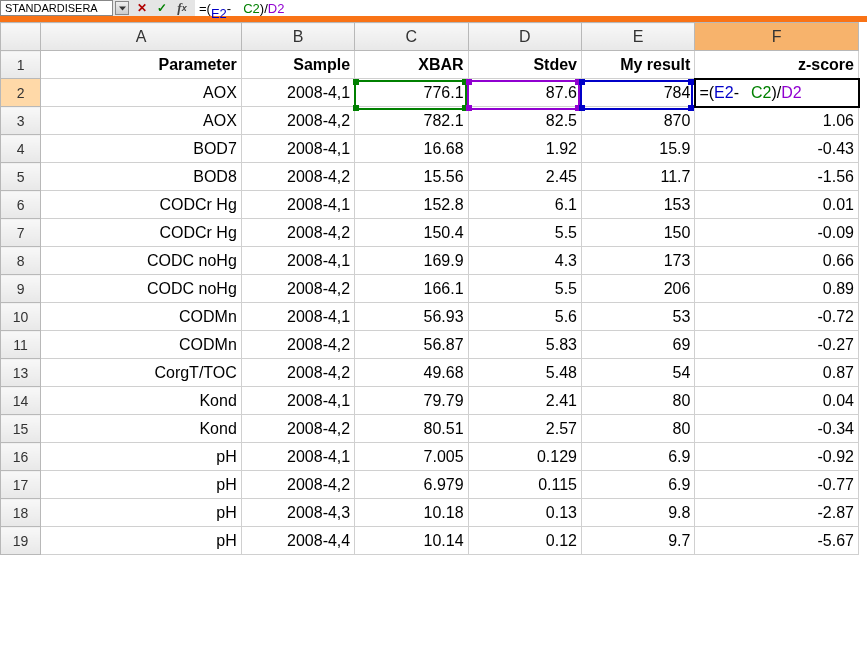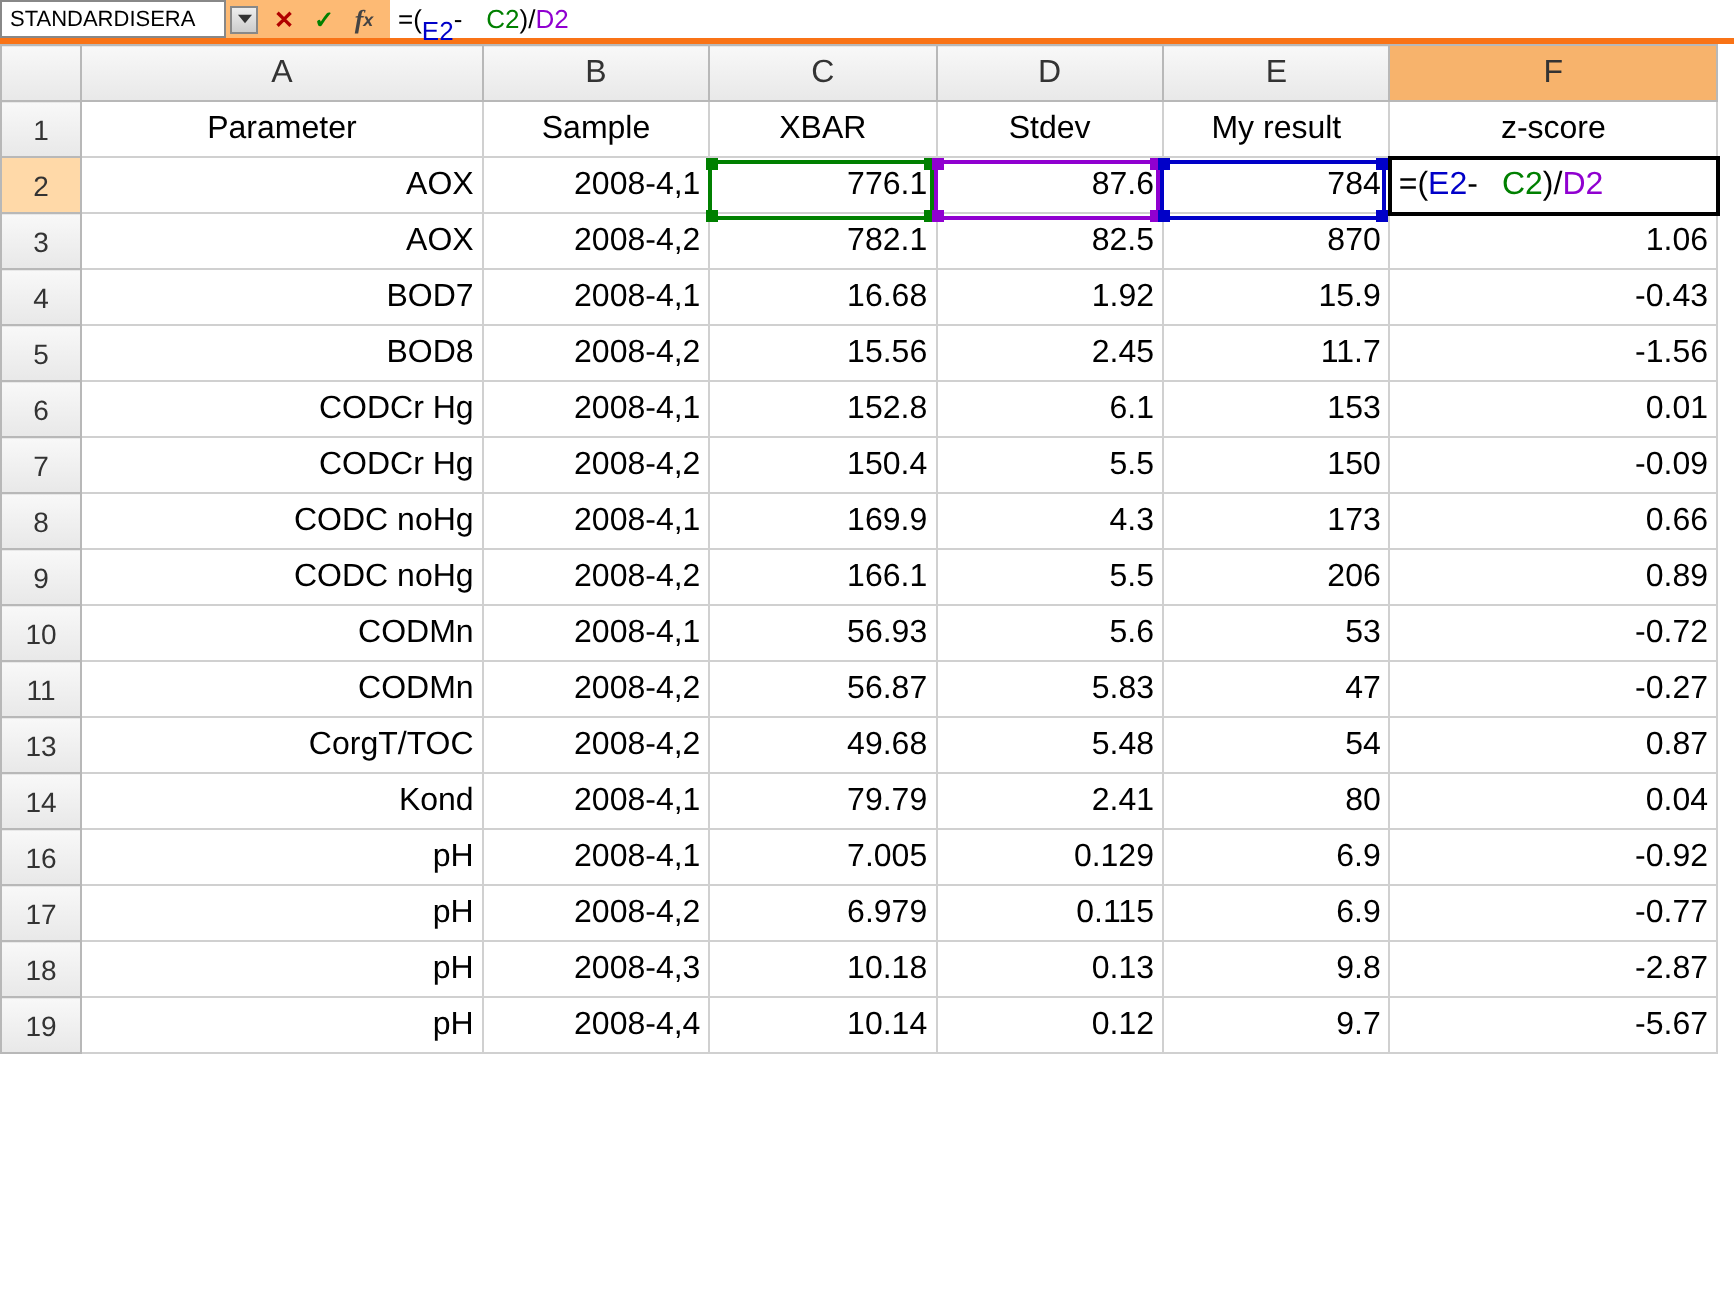--- a/index.html
+++ b/index.html
@@ -2,22 +2,22 @@
 <html><head>
   <meta charset="utf-8">
   <style>
     * { box-sizing: border-box; margin: 0; padding: 0; font-family: Arial, Helvetica, sans-serif; }
     body { background: #fff; color: #000; font-size: 13px; width: 867px; }
     
     .formula-bar {
       display: flex;
       align-items: center;
       height: 22px;
-      border-bottom: 3px solid #f97316;
-      background: #fdba74;
+      border-bottom: 6px solid #f97316;
+      background: #e5e5e5;
     }
     .name-box {
       width: 113px;
       height: 100%;
       display: flex;
       align-items: center;
       padding: 0 4px;
       background: #fff;
       border: 1px solid #888;
       font-size: 11px;
@@ -85,22 +85,22 @@
     .spread thead th.col-label { font-size:16px; }
     .spread tbody th.row-hdr { font-size:14px; text-align:center; font-weight:normal;}
     
     .spread thead th.sel-col {
       background: #f7b36c;
     }
     .spread tbody th.sel-row {
       background: #ffd9a8;
     }
     .header-row td {
-      font-weight: normal;
-      text-align: center;
+      font-weight: bold;
+      text-align: right;
     }
     .num { text-align: right; }
     .txt { text-align: right; }
 
     .cell-F2 {
       position: relative;
       text-align: left;
       outline: 2px solid #000;
       outline-offset: -1px;
     }
@@ -262,40 +262,49 @@
           <td class="num">5.6</td>
           <td class="num">53</td>
           <td class="num">-0.72</td>
         </tr>
         <tr>
           <th class="row-hdr">11</th>
           <td class="txt">CODMn</td>
           <td class="txt">2008-4,2</td>
           <td class="num">56.87</td>
           <td class="num">5.83</td>
-          <td class="num">47</td>
+          <td class="num">69</td>
           <td class="num">-0.27</td>
         </tr>
         <tr>
           <th class="row-hdr">13</th>
           <td class="txt">CorgT/TOC</td>
           <td class="txt">2008-4,2</td>
           <td class="num">49.68</td>
           <td class="num">5.48</td>
           <td class="num">54</td>
           <td class="num">0.87</td>
         </tr>
         <tr>
           <th class="row-hdr">14</th>
           <td class="txt">Kond</td>
           <td class="txt">2008-4,1</td>
           <td class="num">79.79</td>
           <td class="num">2.41</td>
           <td class="num">80</td>
           <td class="num">0.04</td>
+        </tr>
+        <tr>
+          <th class="row-hdr">15</th>
+          <td class="txt">Kond</td>
+          <td class="txt">2008-4,2</td>
+          <td class="num">80.51</td>
+          <td class="num">2.57</td>
+          <td class="num">80</td>
+          <td class="num">-0.34</td>
         </tr>
         <tr>
           <th class="row-hdr">16</th>
           <td class="txt">pH</td>
           <td class="txt">2008-4,1</td>
           <td class="num">7.005</td>
           <td class="num">0.129</td>
           <td class="num">6.9</td>
           <td class="num">-0.92</td>
         </tr>

